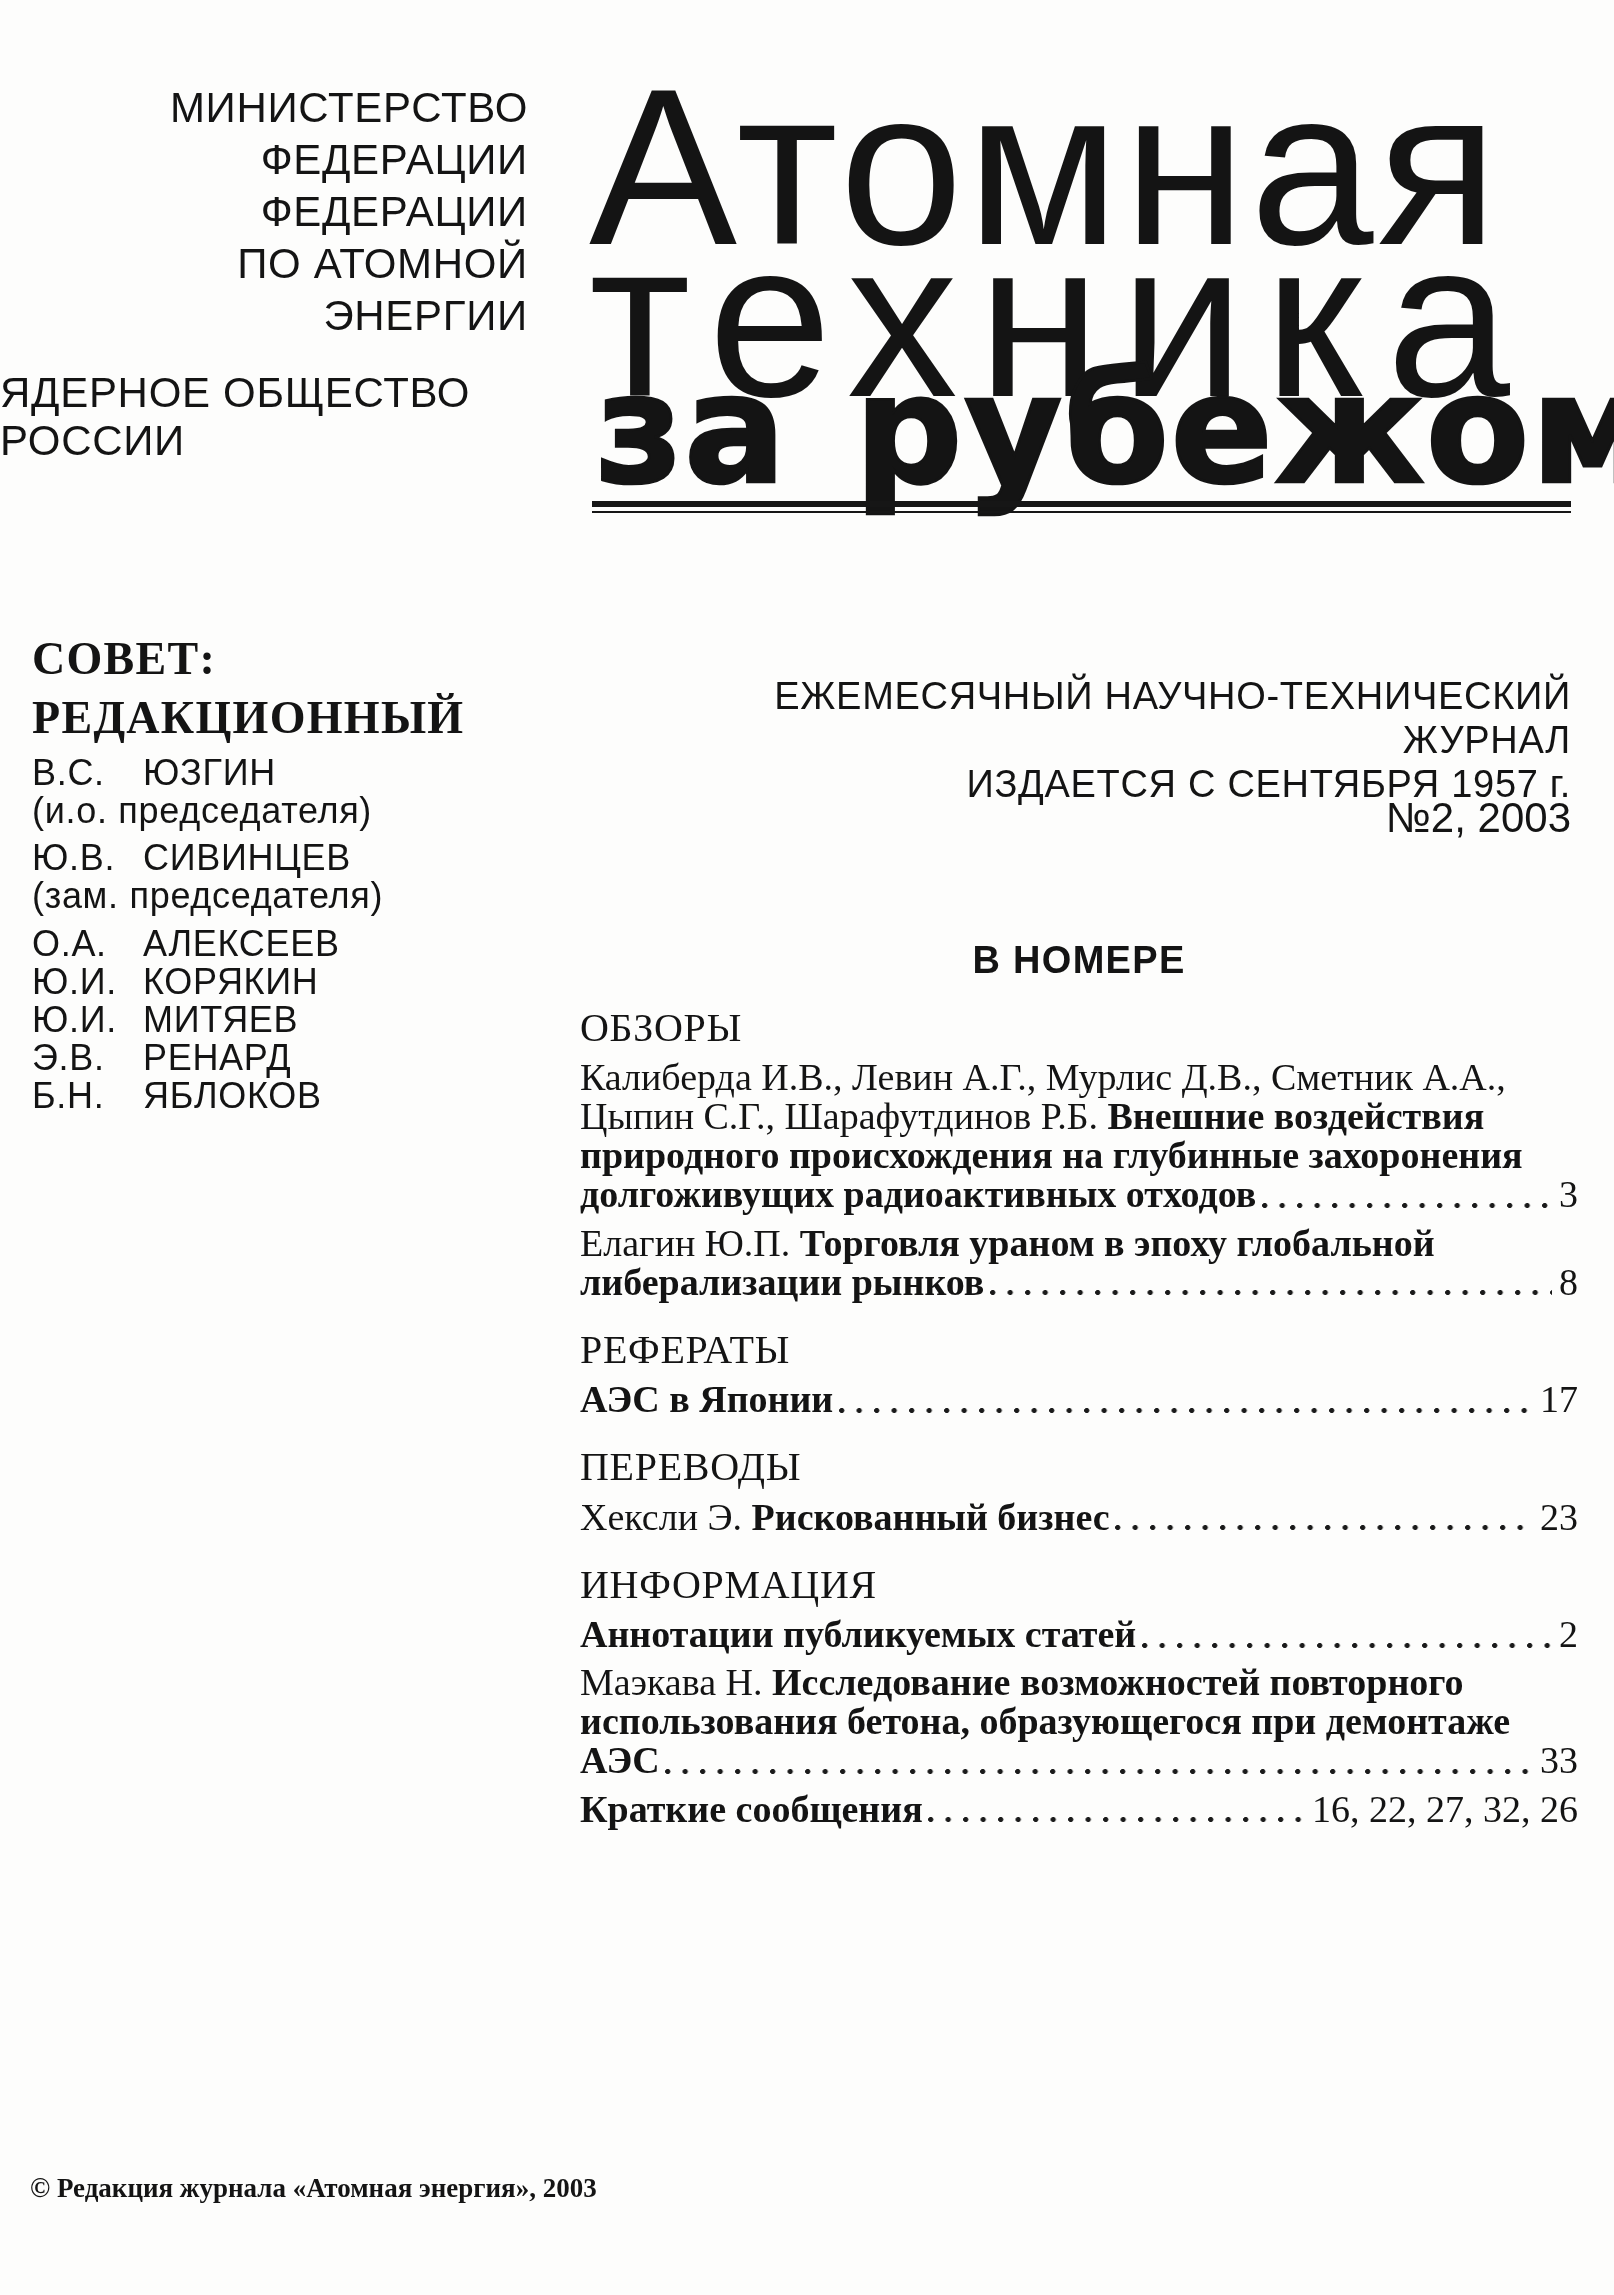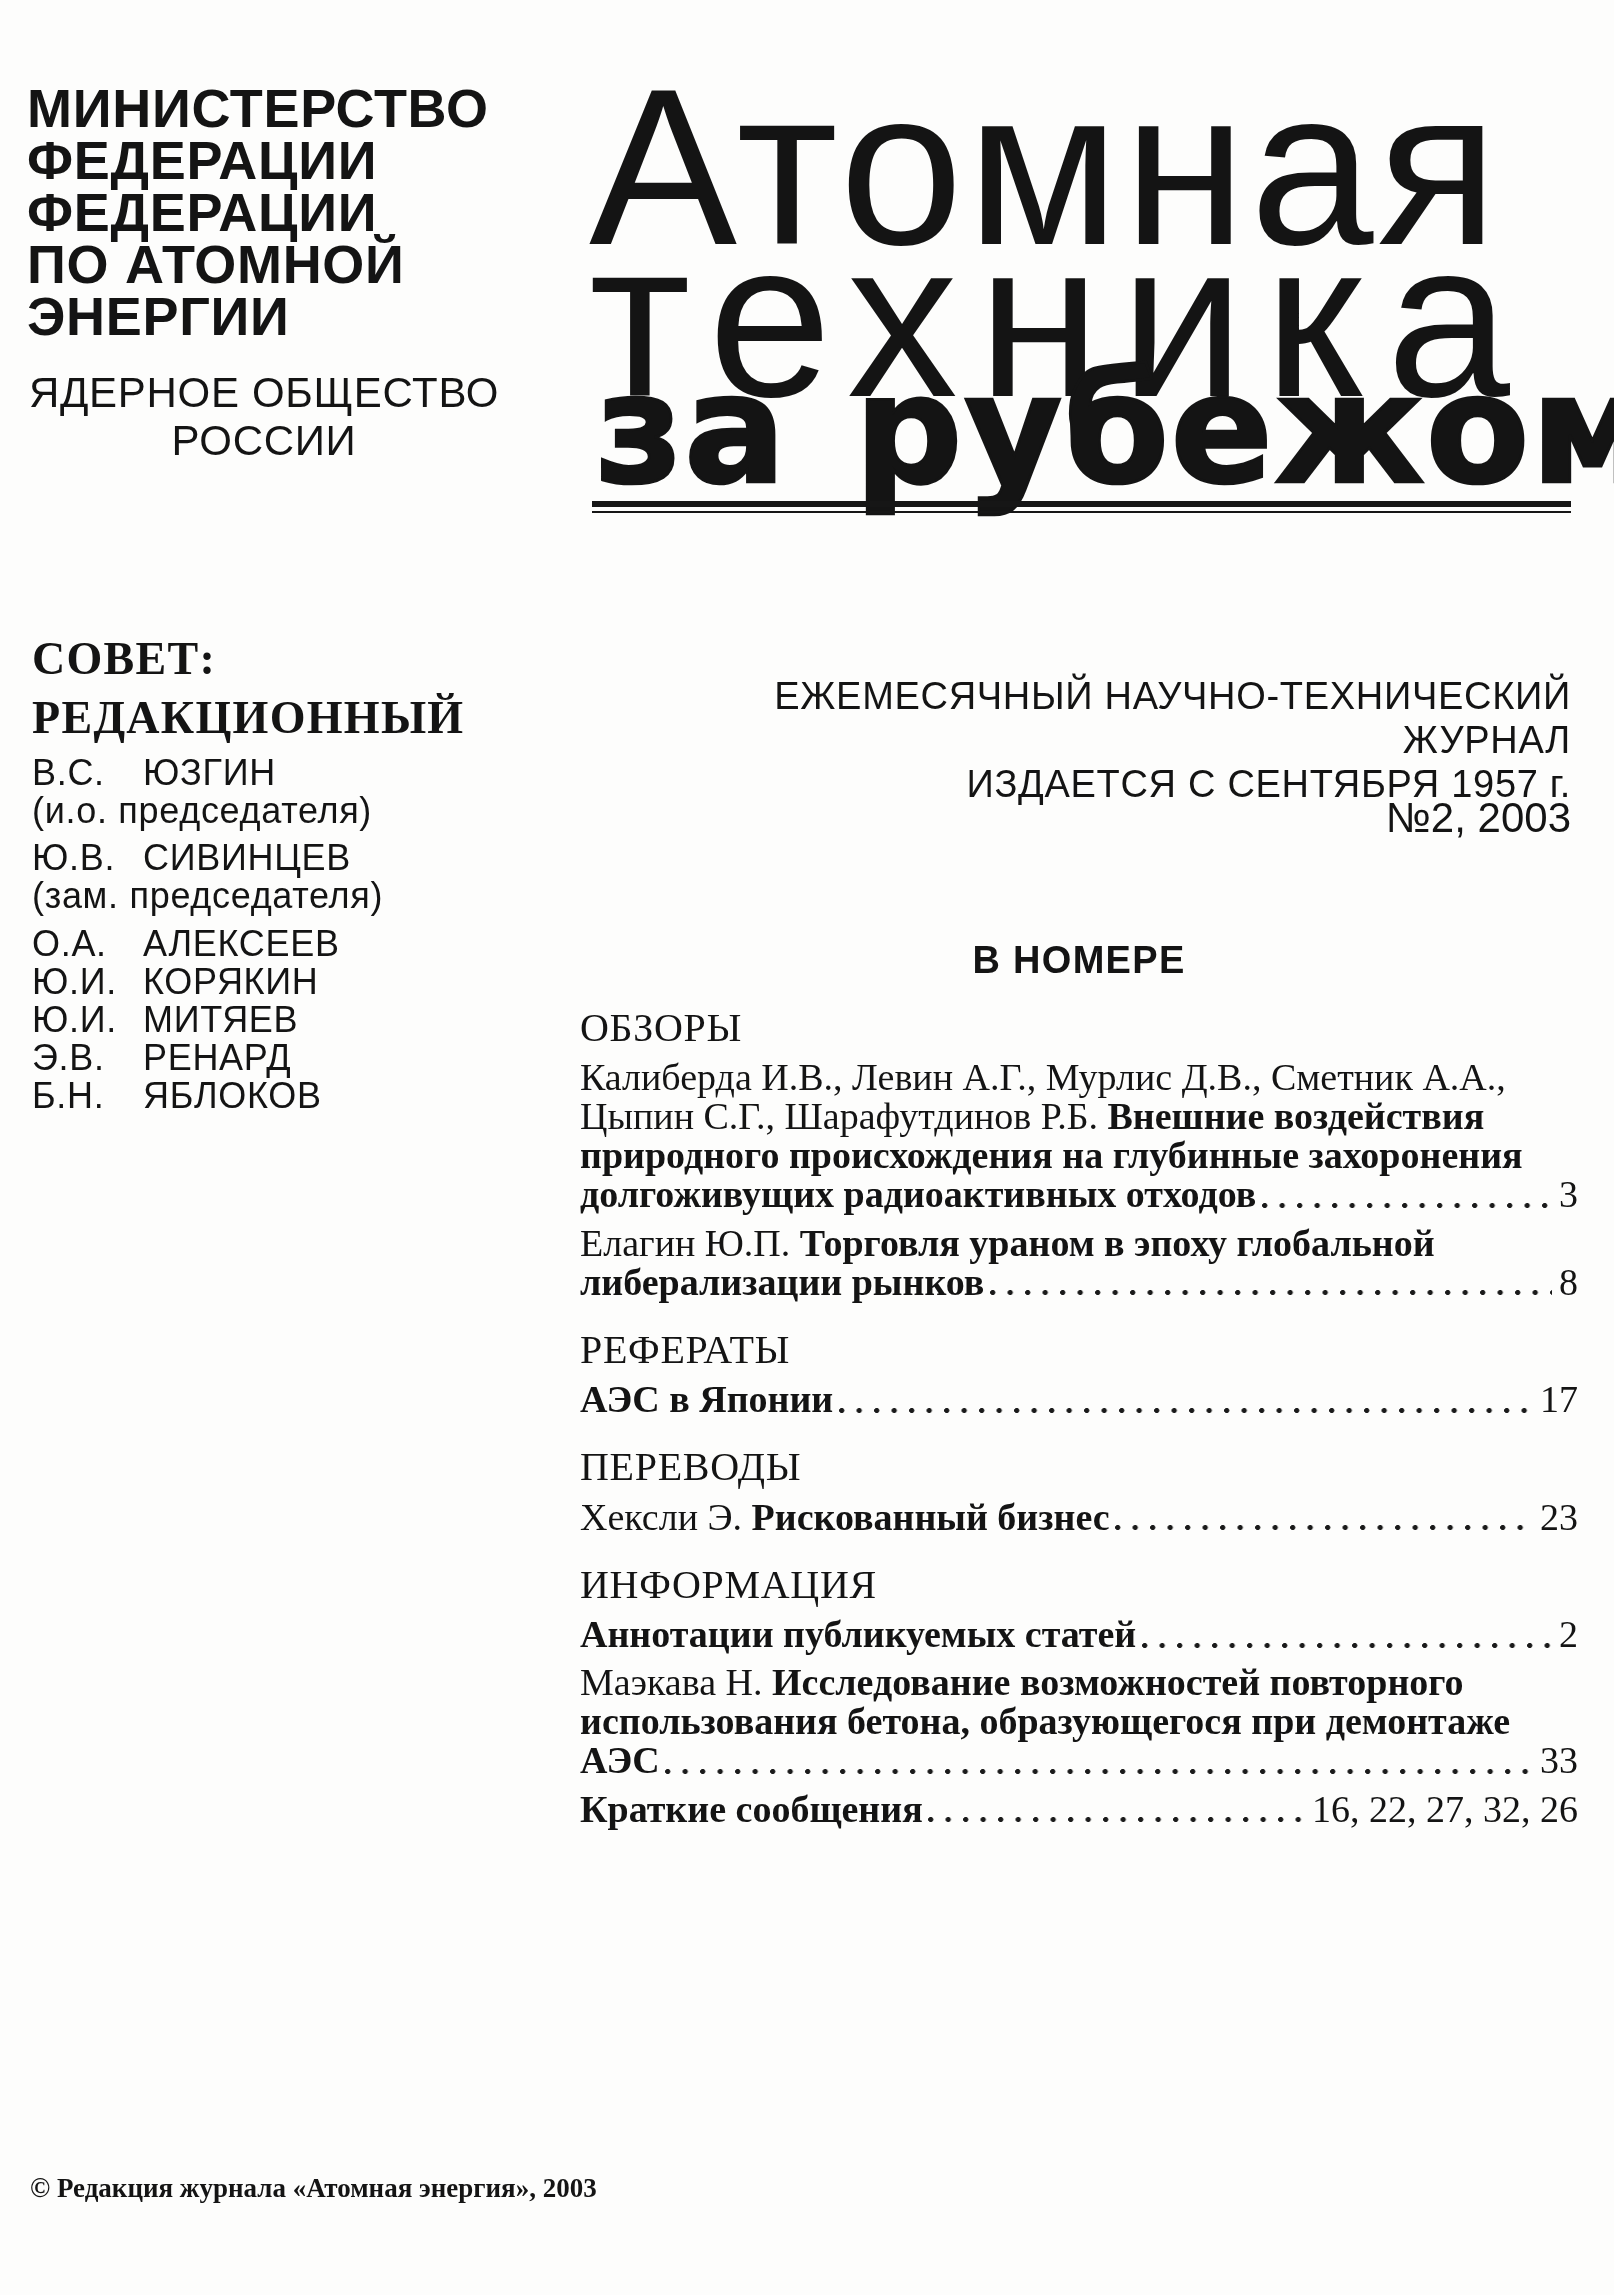--- a/index.html
+++ b/index.html
@@ -8,27 +8,27 @@
     position:relative;
     width:1615px;height:2295px;
     background:#fdfdfc;
     color:#141414;
     overflow:hidden;
     font-family:"Liberation Sans", sans-serif;
   }
   
   .ministry{
     position:absolute;left:27px;top:82px;width:501px;
-    text-align:left;
-    font-size:54px;line-height:52px;font-weight:700;
+    text-align:right;
+    font-size:42px;line-height:52px;font-weight:400;
     letter-spacing:0.7px;
   }
   .society{
     position:absolute;left:0;top:369px;width:528px;
-    text-align:center;
+    text-align:left;
     font-size:42px;line-height:48px;font-weight:400;
     letter-spacing:0.7px;
   }
   
   .logo-line{position:absolute;white-space:nowrap;overflow:visible;}
   .logo-l1{
     left:589px;top:87px;height:161px;
     font-family:"Liberation Sans", sans-serif;
     font-size:222px;line-height:161px;letter-spacing:4px;font-weight:400;
   }

